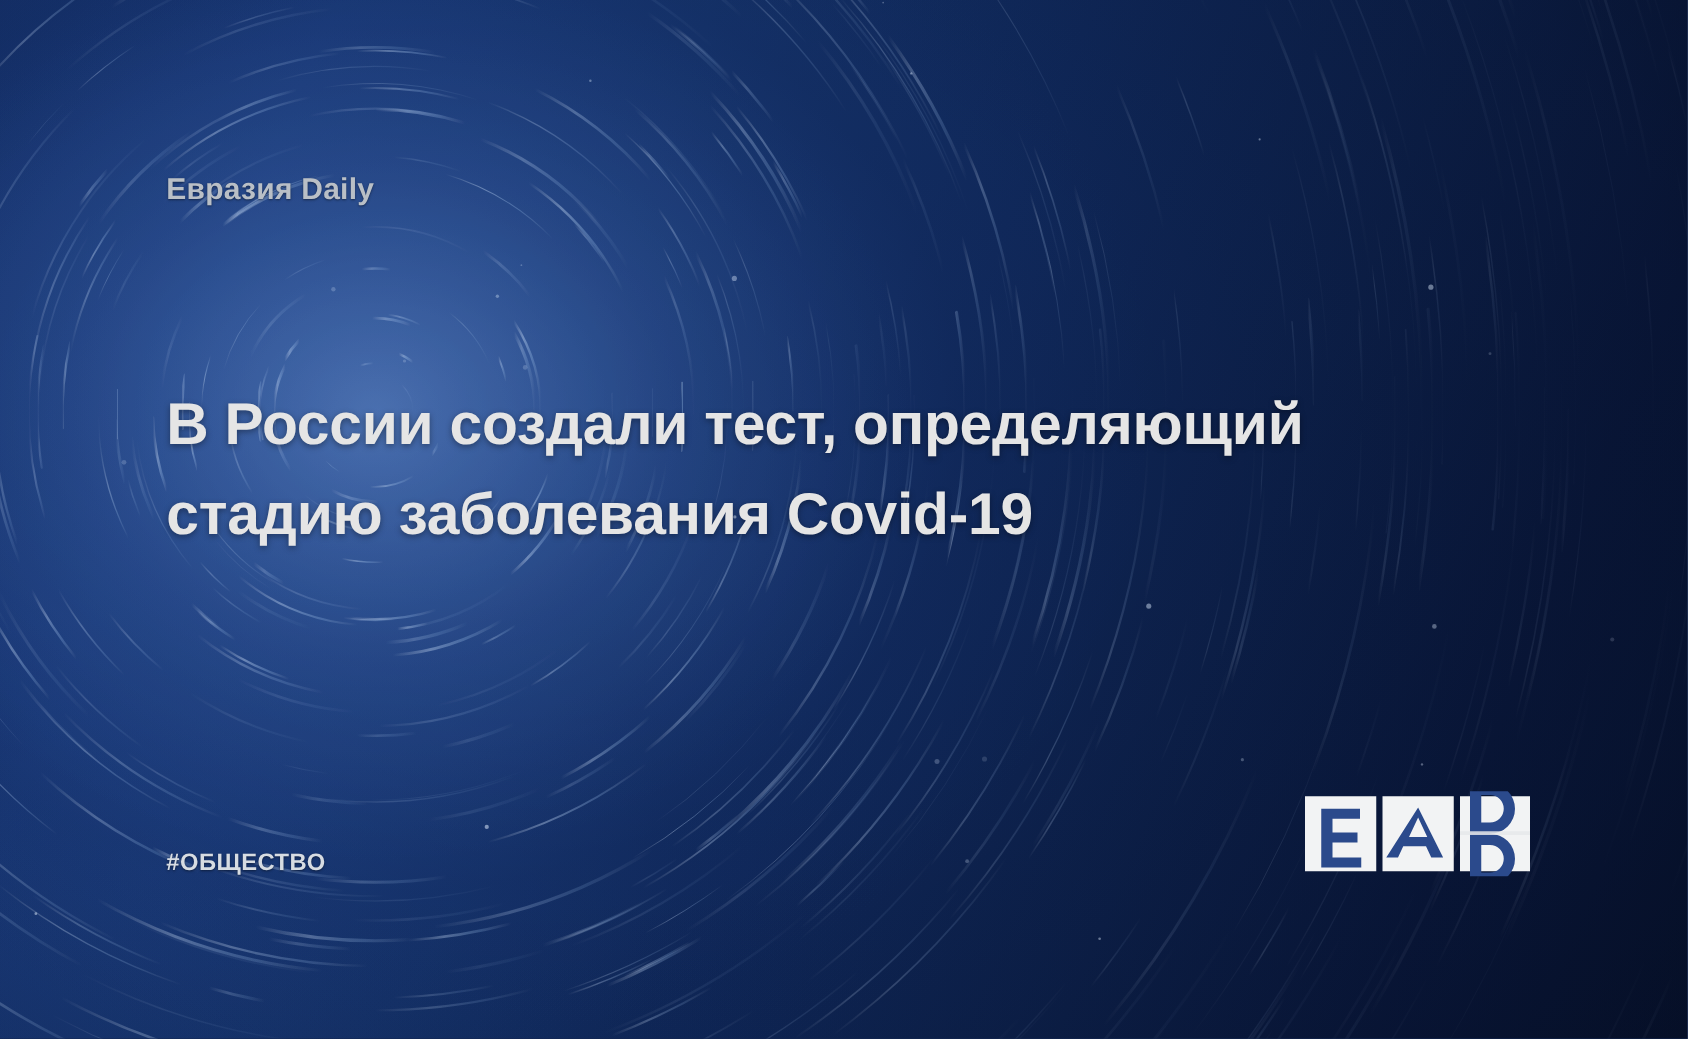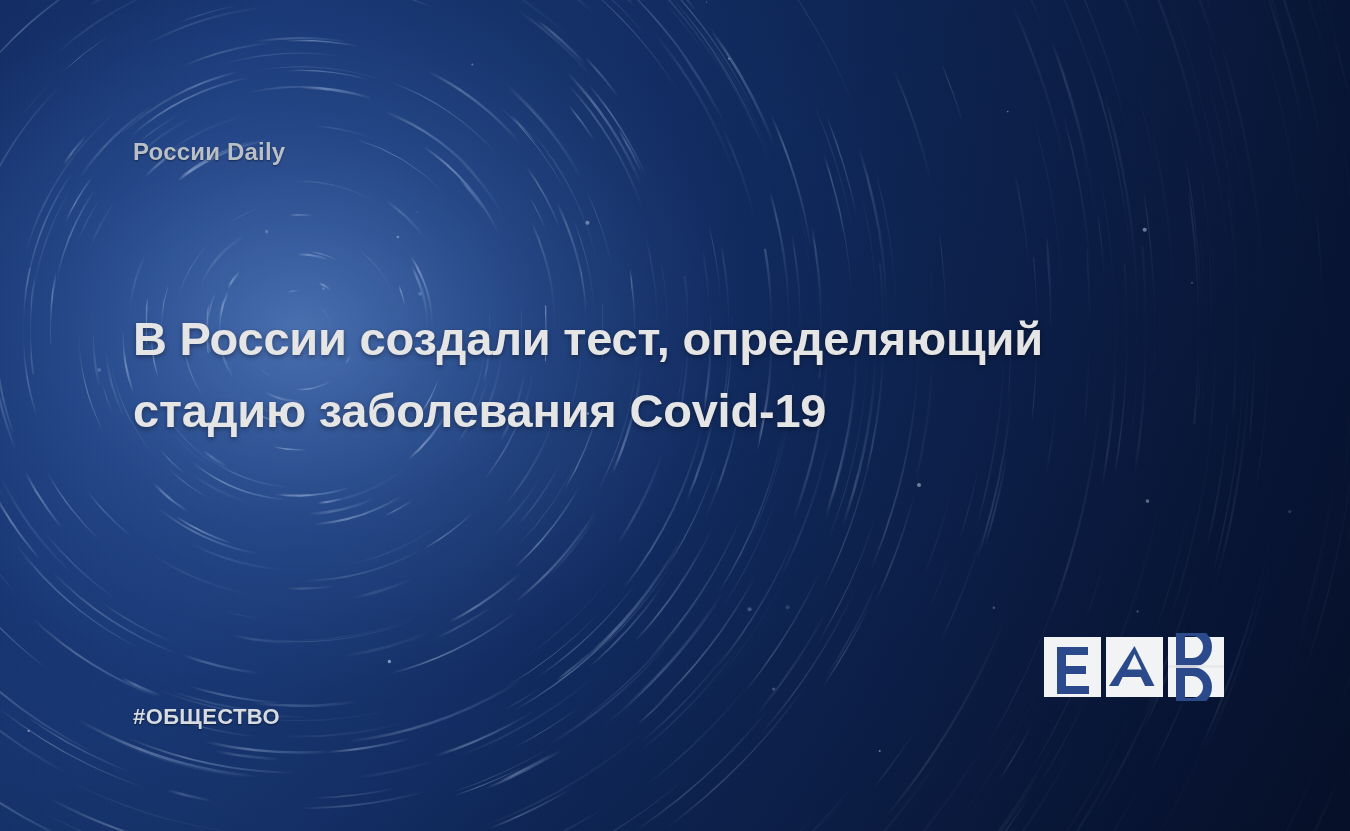--- a/index.html
+++ b/index.html
@@ -89,27 +89,26 @@
     line-height: 1.52;
     letter-spacing: -0.2px;
     color: #e5e5e5;
     text-shadow: 0 2px 5px rgba(0,0,0,.38);
   }
 
   #category {
     position: absolute;
     left: 133px;
     top: 680px;
-    font-size: 22px;
+    font-size: 19px;
     font-weight: bold;
     letter-spacing: .4px;
     color: #d7dce2;
     text-shadow: 0 1px 2px rgba(0,0,0,.45);
     white-space: nowrap;
-    margin-top: 24px;
   }
 
   
   #logo {
     position: absolute;
     left: 1044px;
     top: 633px;
     width: 180px;
     height: 68px;
   }
@@ -693,21 +692,21 @@
           <circle cx="417.1" cy="212.1" r="0.72" fill="#dce9ff" stroke="none" opacity="0.292"></circle>
           <circle cx="729.0" cy="58.7" r="0.95" fill="#dce9ff" stroke="none" opacity="0.469"></circle>
         </g>
     </svg>
   </div>
 
   <div class="bg-layer" id="bg-vignette"></div>
 
   <div id="content">
 
-    <div id="brand">России Daily</div>
+    <div id="brand">Евразия Daily</div>
 
     <h1 id="headline">В России создали тест, определяющий стадию заболевания Covid-19</h1>
 
     <div id="category">#ОБЩЕСТВО</div>
 
     <div id="logo">
       <svg width="180" height="68" viewBox="0 0 180 68" xmlns="http://www.w3.org/2000/svg">
 
         <g>
           <rect x="0" y="4" width="57" height="60" fill="#f2f3f4"></rect>

